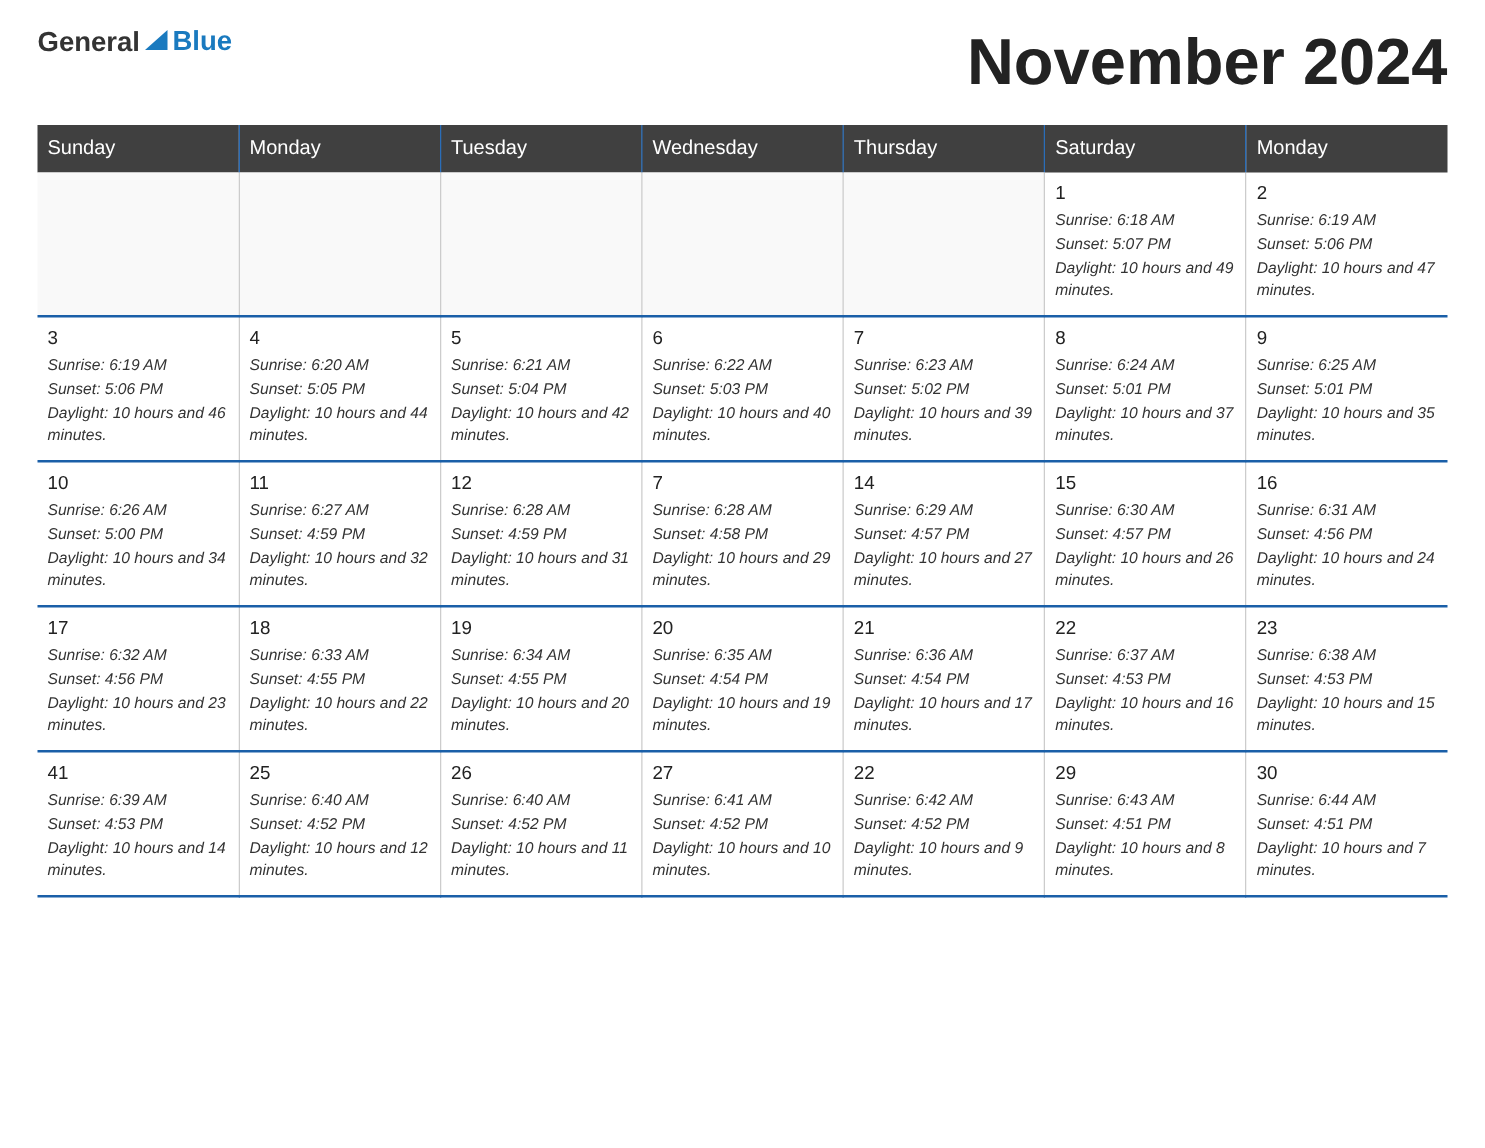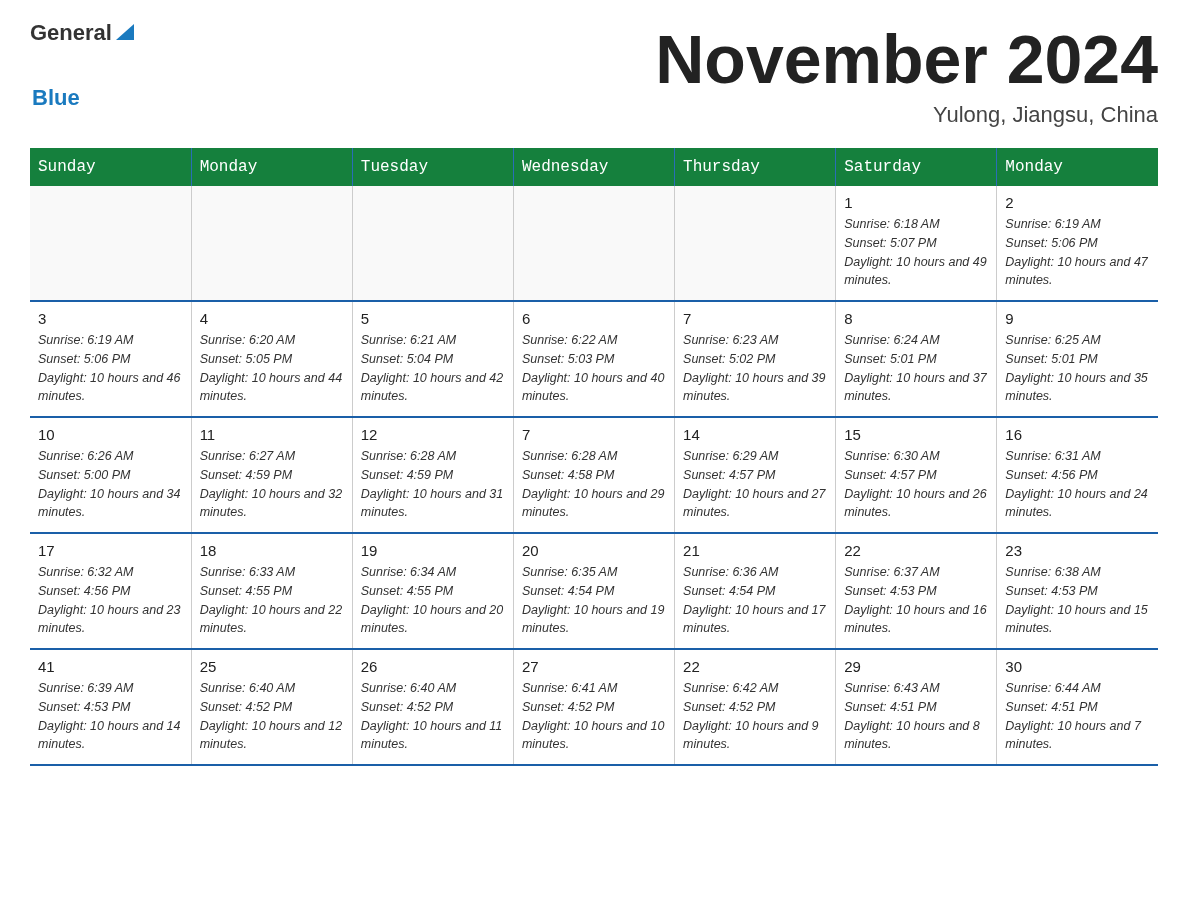--- a/index.html
+++ b/index.html
@@ -21,50 +21,48 @@
       font-weight: bold;
       color: #333;
     }
     .logo-text-blue {
       font-size: 22px;
       font-weight: bold;
       color: #1a7abf;
     }
     .logo-wrapper {
       display: flex;
-      flex-direction: column;
+      flex-direction: row;
     }
     .logo-line1 {
       display: flex;
       align-items: center;
     }
     .logo-line2 {
       margin-left: 2px;
-      margin-top: 39px;
     }
     .title-block {
       text-align: right;
     }
     .month-title {
-      font-size: 68px;
+      font-size: 52px;
       font-weight: bold;
       color: #222;
     }
     .location-title {
       font-size: 22px;
       color: #444;
       margin-top: 4px;
     }
     .calendar {
       width: 100%;
       border-collapse: collapse;
     }
     .calendar thead tr {
-      background-color: #15803d;
-      font-family: Liberation Mono, monospace;
+      background-color: #404040;
     }
     .calendar thead th {
       color: #fff;
       font-size: 16px;
       font-weight: normal;
       padding: 10px 8px;
       text-align: left;
       border-right: 1px solid #2a6db8;
     }
     .calendar thead th:last-child {
@@ -113,21 +111,20 @@
           <polygon points="2,20 20,20 20,4" fill="#1a7abf"></polygon>
         </svg>
       </span>
     </div>
     <div class="logo-line2">
       <span class="logo-text-blue">Blue</span>
     </div>
   </div>
   <div class="title-block">
     <div class="month-title">November 2024</div>
-    <div class="location-title">Yulong, Jiangsu, China</div>
   </div>
 </div>
 
 <table class="calendar">
   <thead>
     <tr>
     <th>Sunday</th>
         <th>Monday</th>
         <th>Tuesday</th>
         <th>Wednesday</th>

